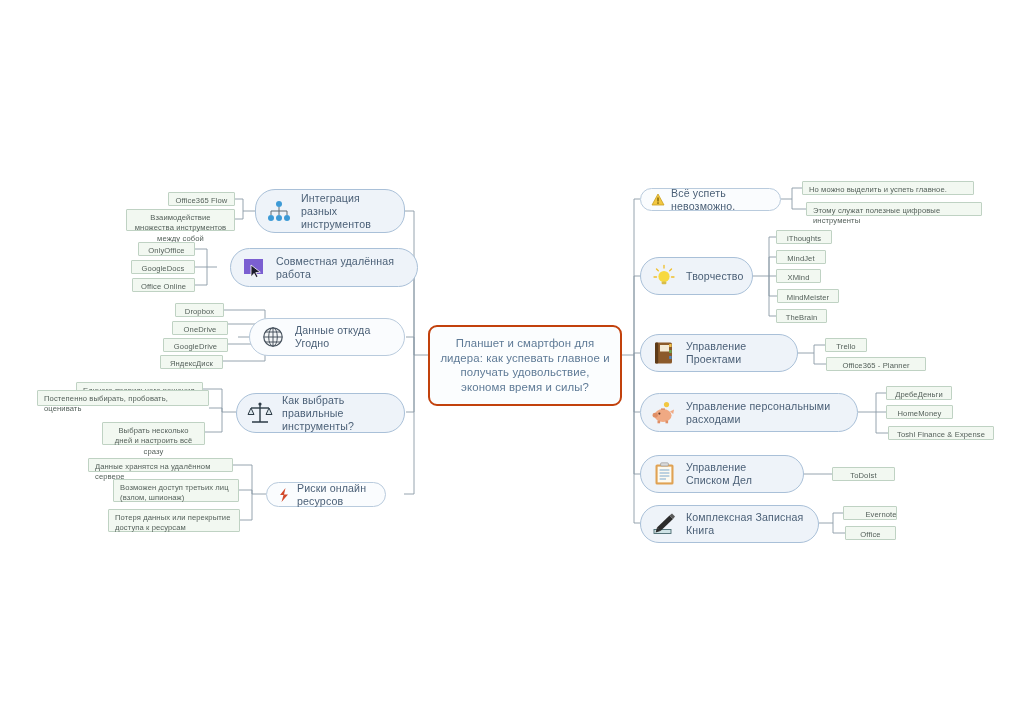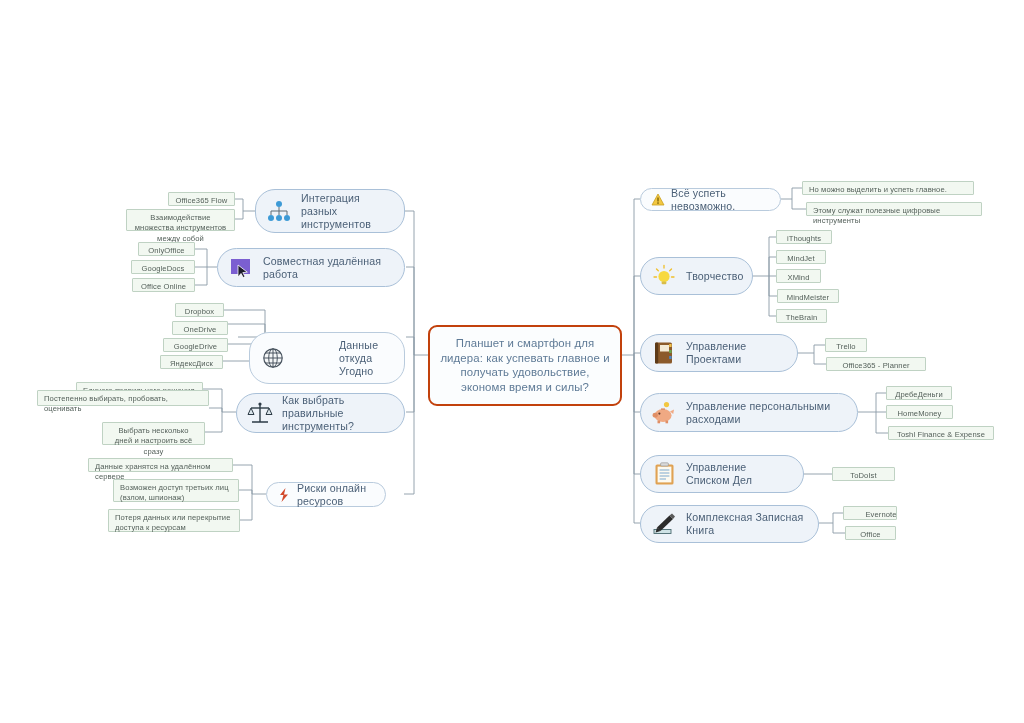--- a/index.html
+++ b/index.html
@@ -194,40 +194,40 @@
     </span>
     <span class="blabel">Интеграция разных инструментов</span>
   </div>
   <div class="leaf" style="left:168px; top:192px; width:67px; height:14px; justify-content:center;">
     <span>Office365 Flow</span>
   </div>
   <div class="leaf two" style="left:126px; top:209px; width:109px; height:22px; text-align:center;">
     <span>Взаимодействие множества инструментов между собой</span>
   </div>
 
-  <div class="branch" style="left:217px; top:248px; width:188px; height:39px;">
+  <div class="branch" style="left:230px; top:248px; width:188px; height:39px;">
     <span class="bicon">
       <svg class="ic" width="24" height="22" viewBox="0 0 24 22">
         <rect x="2" y="2" width="19" height="15" fill="#7b5fd1"></rect>
         <path d="M9 8 L9 20 L12 16.5 L14.2 20.6 L16 19.6 L13.8 15.6 L18.3 15.2 Z" fill="#1b1b2b" stroke="#ffffff" stroke-width="0.8"></path>
       </svg>
     </span>
     <span class="blabel">Совместная удалённая работа</span>
   </div>
   <div class="leaf" style="left:138px; top:242px; width:57px; height:14px; justify-content:center;">
     <span>OnlyOffice</span>
   </div>
   <div class="leaf" style="left:131px; top:260px; width:64px; height:14px; justify-content:center;">
     <span>GoogleDocs</span>
   </div>
   <div class="leaf" style="left:132px; top:278px; width:63px; height:14px; justify-content:center;">
     <span>Office Online</span>
   </div>
 
-  <div class="branch plain" style="left:249px; top:332px; width:156px; height:52px;gap:44px;">
+  <div class="branch plain" style="left:249px; top:318px; width:156px; height:38px;">
     <span class="bicon">
       <svg class="ic" width="24" height="24" viewBox="0 0 24 24">
         <circle cx="12" cy="12" r="9.2" fill="#f4f6f7" stroke="#4a5560" stroke-width="1.2"></circle>
         <ellipse cx="12" cy="12" rx="4.3" ry="9.2" fill="none" stroke="#4a5560" stroke-width="1"></ellipse>
         <path d="M2.8 12 H21.2 M4.2 7 H19.8 M4.2 17 H19.8" stroke="#4a5560" stroke-width="1" fill="none"></path>
         <path d="M12 2.8 V21.2" stroke="#4a5560" stroke-width="1"></path>
       </svg>
     </span>
     <span class="blabel">Данные откуда Угодно</span>
   </div>

